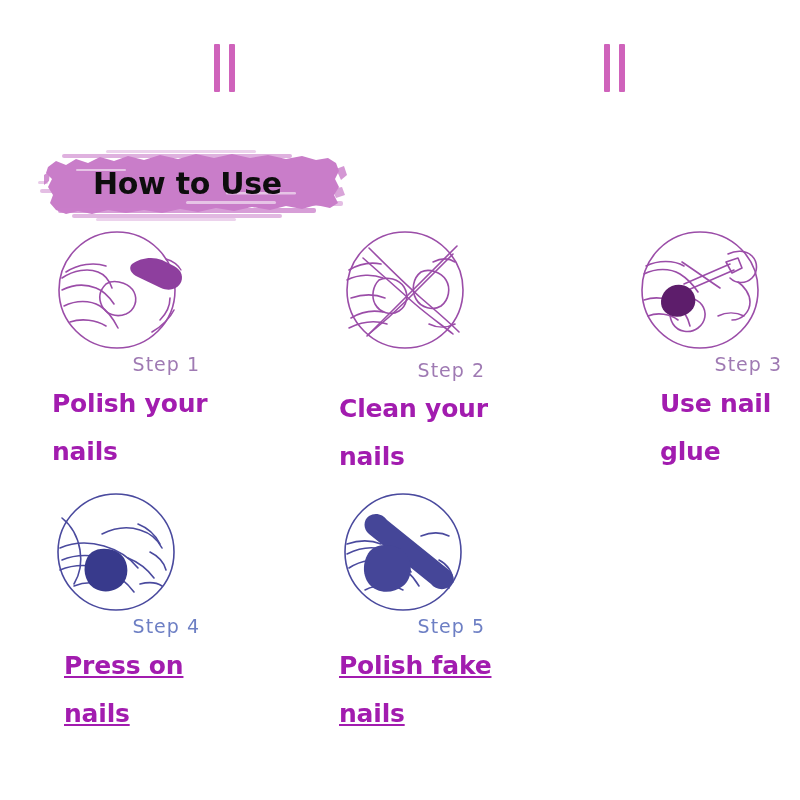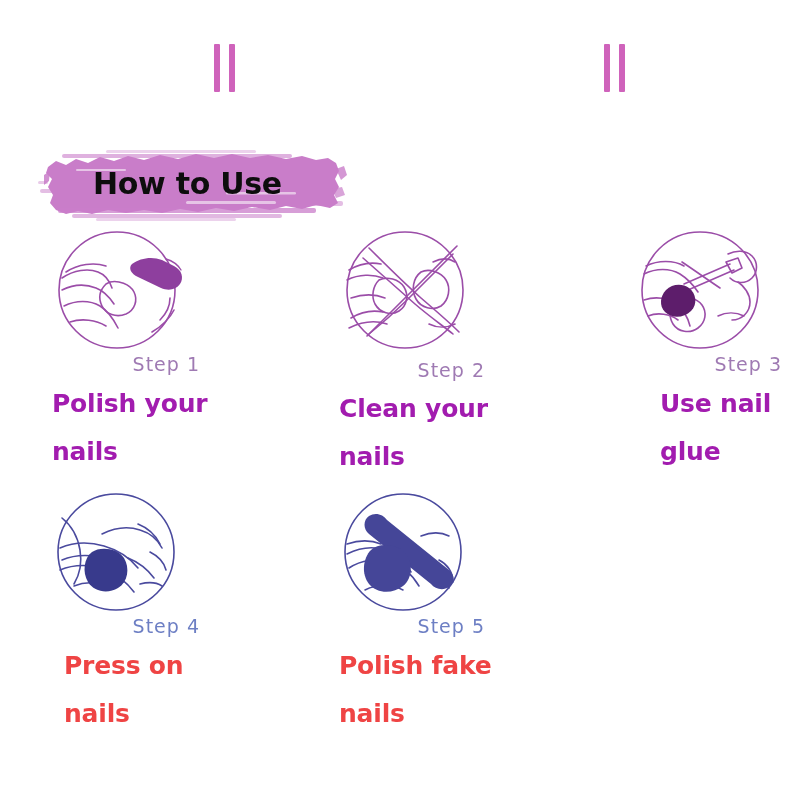--- a/index.html
+++ b/index.html
@@ -115,21 +115,21 @@
     line-height: 48px;
     white-space: pre-line;
     letter-spacing: -0.2px;
   }
 
   
   .tone-purple .step-number  { color: #9f7ab3; }
   .tone-purple .step-caption { color: #a21caf; }
   
   .tone-blue .step-number  { color: #6d7fc4; }
-  .tone-blue .step-caption { color: #ef4444; }
+  .tone-blue .step-caption { color: #a21caf; text-decoration: underline; }
 </style>
 </head>
 <body>
 
 <div id="title-row">
   <div class="title-bars left">
     <div class="title-bar"></div>
     <div class="title-bar"></div>
   </div>
   <div class="title-bars right">

